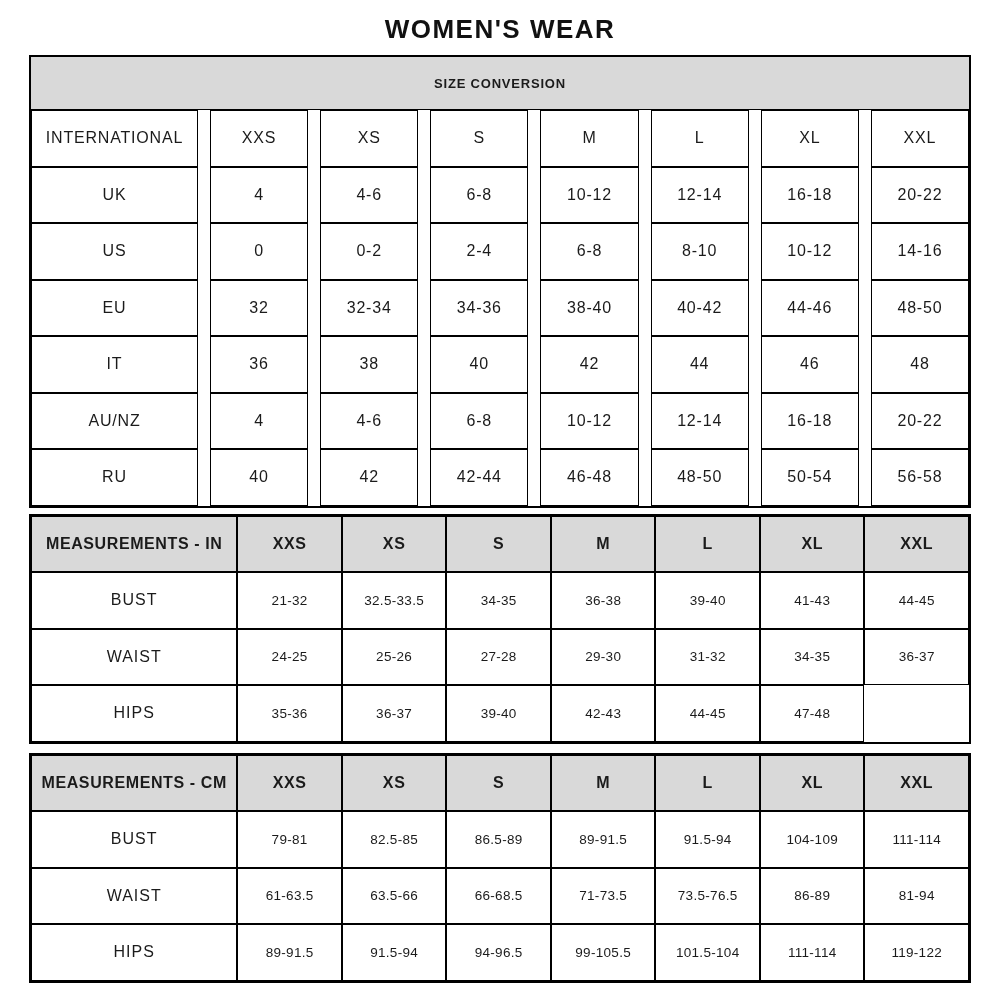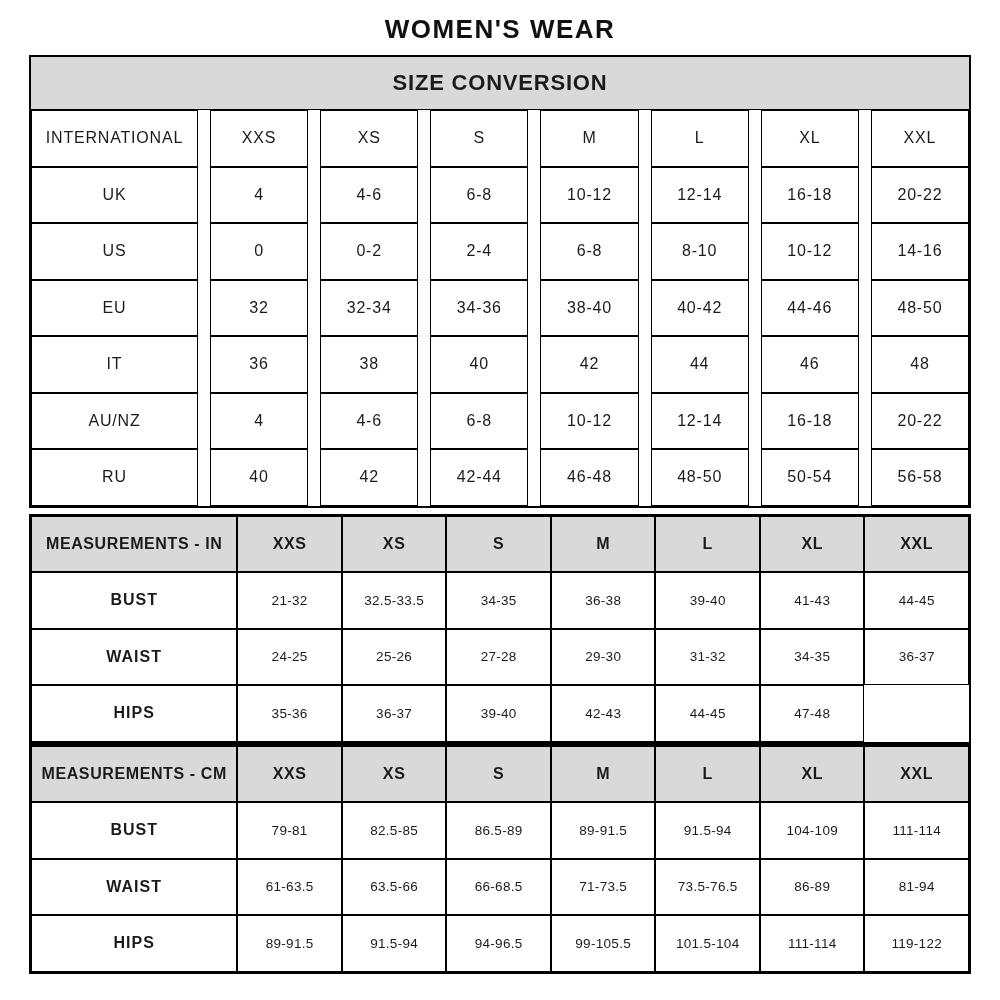--- a/index.html
+++ b/index.html
@@ -31,21 +31,21 @@
     border: 2.5px solid #000000;
     background: #ffffff;
   }
   .tbl .banner {
     height: 52px;
     background: #d9d9d9;
     display: flex;
     align-items: center;
     justify-content: center;
     font-weight: bold;
-    font-size: 22px;
+    font-size: 13px;
     letter-spacing: 0.8px;
     border-bottom: 1px solid #000;
   }
   .trow {
     display: grid;
     grid-template-columns: var(--first) repeat(7, 1fr);
   }
   .cell {
     display: flex;
     align-items: center;
@@ -54,30 +54,30 @@
     text-align: center;
     background: #ffffff;
   }
   
   #t1 { --first: 17.8%; margin-bottom: 6px; }
   #t1 .trow { height: 56.5px; gap: 12px; }
   #t1 .cell { font-size: 16px; letter-spacing: 0.8px; }
   #t1 .trow.head .cell { font-weight: normal; }
   
   #t2, #t3 { --first: 22%; }
-  #t2 { margin-bottom: 0; }
+  #t2 { margin-bottom: 9px; }
   #t2 .trow, #t3 .trow { height: 56.5px; }
   #t2 .trow.head .cell, #t3 .trow.head .cell {
     background: #d9d9d9;
     font-weight: bold;
     font-size: 16px;
     letter-spacing: 0.6px;
   }
   #t2 .cell, #t3 .cell { font-size: 13.5px; letter-spacing: 0.3px; }
-  #t2 .cell.rowlabel, #t3 .cell.rowlabel { font-size: 16px; letter-spacing: 1px; font-weight: bold; }
+  #t2 .cell.rowlabel, #t3 .cell.rowlabel { font-size: 16px; letter-spacing: 1px; }
 </style>
 </head>
 <body>
 
 <div class="page">
   <div class="page-title">WOMEN'S WEAR</div>
 
   <div class="tbl" id="t1">
       <div class="banner">SIZE CONVERSION</div>
       <div class="trow head">

